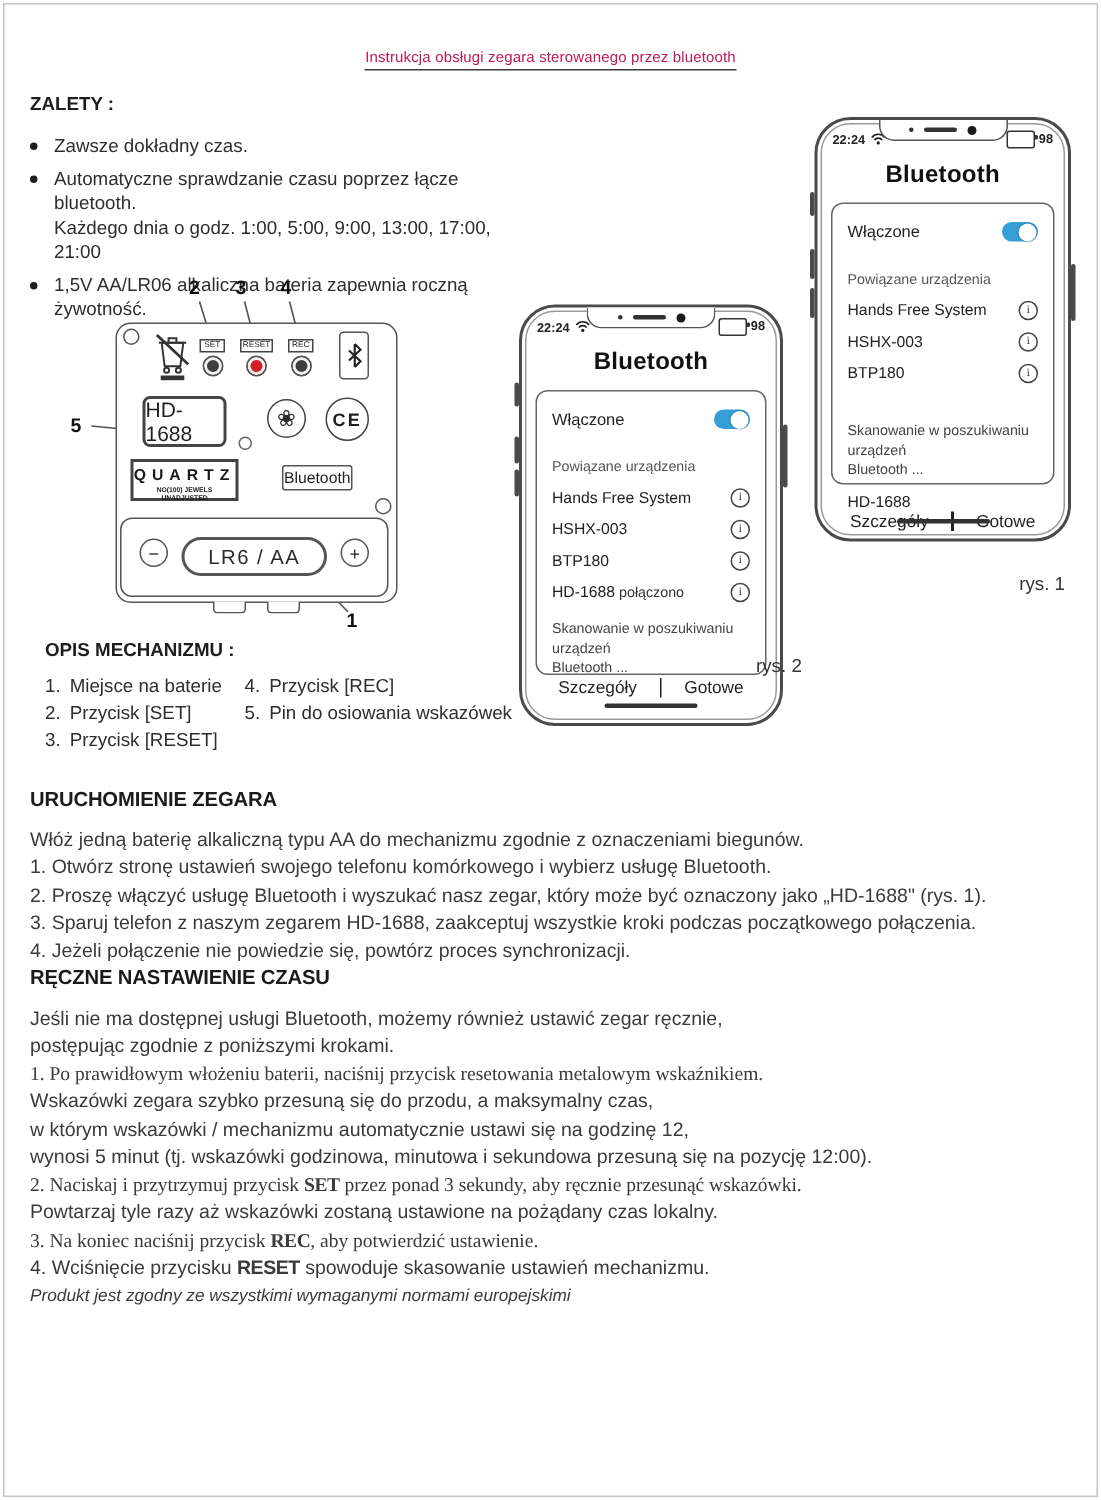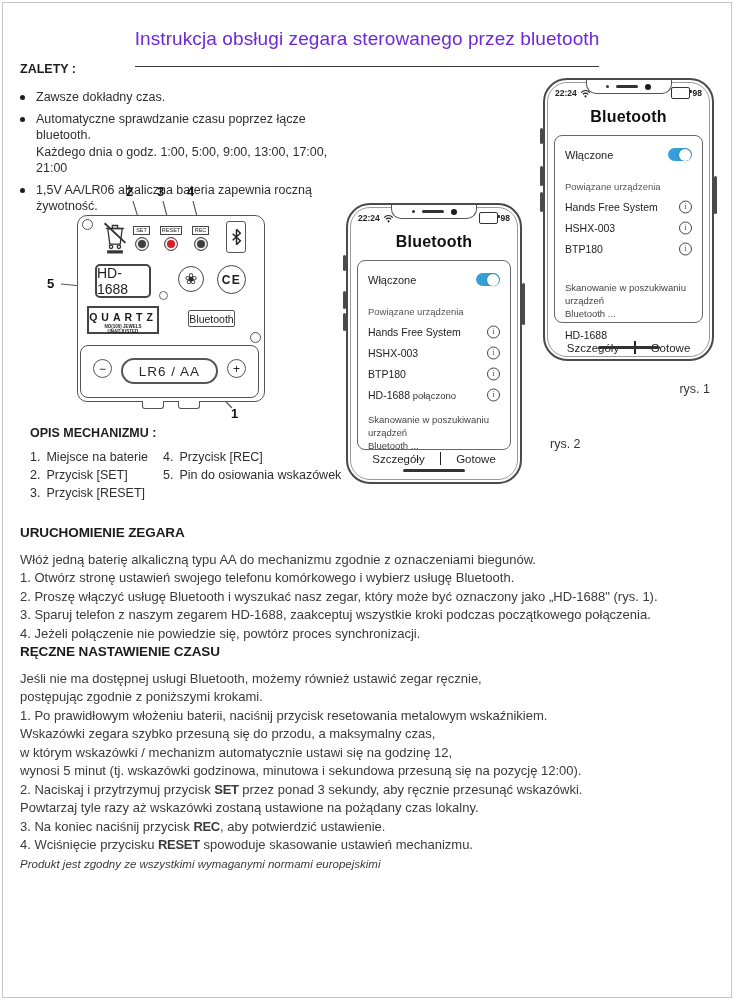--- a/index.html
+++ b/index.html
@@ -5,21 +5,21 @@
   html,body{margin:0;padding:0;}
   body{
     width:734px;height:1000px;position:relative;background:#fff;
     font-family:"Liberation Sans","DejaVu Sans",sans-serif;color:#3a3a3a;
     overflow:hidden;-webkit-font-smoothing:antialiased;
   }
   .frame{position:absolute;inset:2px;border:1px solid #c6c6c6;pointer-events:none;}
 
   
   .title-wrap{position:absolute;top:28px;left:0;width:734px;text-align:center;}
-  .doc-title{display:inline-block;font-size:19px;color:#6d28d9;border-bottom:1.2px solid #3a3a3a;padding-bottom:16px;letter-spacing:0.1px;}
+  .doc-title{display:inline-block;font-size:10px;color:#be185d;border-bottom:1.2px solid #3a3a3a;padding-bottom:2px;letter-spacing:0.1px;}
 
   
   .zalety{position:absolute;left:20px;top:62px;width:330px;font-size:12.5px;color:#2e2e2e;}
   .zalety h3{margin:0 0 13px 0;font-size:12.5px;font-weight:bold;color:#1d1d1d;}
   .zli{display:flex;gap:11px;margin-bottom:5px;line-height:16.5px;}
   .dot{width:5px;height:5px;border-radius:50%;background:#1d1d1d;margin-top:6px;flex:0 0 auto;}
   .zli .cont{margin-left:16px;}
   .zli2{flex-direction:column;gap:0;}
   .zli2 .row1{display:flex;gap:11px;}
 
@@ -49,21 +49,21 @@
 
   
   .phone{position:absolute;border:2px solid #4a4a4a;border-radius:24px;background:#fff;}
   .phone::before{content:'';position:absolute;inset:2px;border:1px solid #9a9a9a;border-radius:20px;pointer-events:none;}
   .sbtn{position:absolute;width:3px;background:#4a4a4a;border-radius:2px;}
   .notch{position:absolute;top:0;left:50%;transform:translateX(-50%);width:84px;height:13px;border:1.5px solid #555;border-top:none;border-radius:0 0 10px 10px;display:flex;align-items:center;justify-content:center;gap:7px;background:#fff;z-index:2;}
   .ndot1{width:3px;height:3px;border-radius:50%;background:#333;}
   .ndash{width:22px;height:2.5px;border-radius:2px;background:#333;}
   .ndot2{width:6px;height:6px;border-radius:50%;background:#1b1b1b;}
   .status{margin:7px 10px 0;display:flex;justify-content:space-between;align-items:center;font-size:8.5px;font-weight:bold;color:#222;}
-  .sgroup{display:flex;align-items:center;gap:3px;}
+  .sgroup{display:flex;gap:3px;}
   .batt{width:15px;height:8px;border:1px solid #333;border-radius:2px;position:relative;padding:1px;}
   .batt::after{content:'';position:absolute;right:-3px;top:2px;width:2px;height:3px;background:#333;border-radius:0 1px 1px 0;}
   .batt-fill{width:9px;height:100%;background:#333;border-radius:1px;}
   .ph-title{text-align:center;font-weight:bold;font-size:16px;margin-top:9px;color:#111;letter-spacing:0.2px;}
   .card{margin:9px 9px 0;border:1.5px solid #666;border-radius:8px;padding:0 10px;display:flex;flex-direction:column;background:#fff;}
   .trow{display:flex;justify-content:space-between;align-items:center;margin-top:12px;font-size:11px;color:#222;}
   .toggle{width:24px;height:13px;border-radius:7px;position:relative;}
   .knob{position:absolute;right:1px;top:0.5px;width:12px;height:12px;background:#fff;border-radius:50%;box-shadow:0 0 1.5px rgba(0,0,0,.45);}
   .divider{height:1px;background:#9a9a9a;margin-top:11px;}
   .seclabel{font-size:9.5px;color:#555;margin-top:9px;}
@@ -82,21 +82,21 @@
   .opis h3{margin:0 0 8px 0;font-size:12.5px;font-weight:bold;color:#1d1d1d;}
   .opis-cols{display:flex;}
   .opis-col{line-height:18px;}
   .opis-col.c1{width:133px;}
   .opis-item{display:flex;gap:6px;}
 
   
   .sections{position:absolute;left:20px;top:524px;width:702px;font-size:13px;line-height:18.5px;color:#3a3a3a;}
   .sections h2{font-size:13.5px;font-weight:bold;color:#1b1b1b;margin:0 0 8px 0;letter-spacing:-0.1px;}
   .sections p{margin:0;}
-  .mt4{margin-top:4px;} .mt6{margin-top:6px;}
+  .mt4{margin-top:4px;} .mt6{margin-top:6px;font-family:Liberation Serif, serif;}
   .gap-sec1{margin-top:23px;} .gap-sec2{margin-top:21px;}
   .indent{padding-left:9px;}
   .seg-bold{font-weight:bold;letter-spacing:-0.3px;}
   .footer-note{margin-top:21px;margin-left:37px;font-style:italic;font-size:11.5px;color:#3a3a3a;}
 </style>
 </head>
 <body>
 
 <div class="frame"></div>
 
@@ -334,37 +334,37 @@
       <div>Bluetooth ...</div>
     </div>
     <div class="card-footer">
       <span>Szczegóły</span>
       <span class="vbar"></span>
       <span>Gotowe</span>
     </div>
   </div>
   <div class="home-bar"></div>
 </div>
-<div class="rys" style="left:550px;top:437px;">rys. 2</div>
+<div class="rys" style="left:504px;top:437px;">rys. 2</div>
 
 <div class="sections">
   <h2>URUCHOMIENIE ZEGARA</h2>
   <p>Włóż jedną baterię alkaliczną typu AA do mechanizmu zgodnie z oznaczeniami biegunów.</p>
 
   <p>1. Otwórz stronę ustawień swojego telefonu komórkowego i wybierz usługę Bluetooth.</p>
   <p class="mt4">2. Proszę włączyć usługę Bluetooth i wyszukać nasz zegar, który może być oznaczony jako „HD-1688" (rys. 1).</p>
   <p class="mt4">3. Sparuj telefon z naszym zegarem HD-1688, zaakceptuj wszystkie kroki podczas początkowego połączenia.</p>
   <p>4. Jeżeli połączenie nie powiedzie się, powtórz proces synchronizacji.</p>
 
   <h2 class="gap-sec2">RĘCZNE NASTAWIENIE CZASU</h2>
   <p>Jeśli nie ma dostępnej usługi Bluetooth, możemy również ustawić zegar ręcznie,</p>
   <p>postępując zgodnie z poniższymi krokami.</p>
   <p class="mt6">1. Po prawidłowym włożeniu baterii, naciśnij przycisk resetowania metalowym wskaźnikiem.</p>
   <p>Wskazówki zegara szybko przesuną się do przodu, a maksymalny czas,</p>
-  <p>w którym wskazówki / mechanizm automatycznie ustawi się na godzinę 12,</p>
+  <p>w którym wskazówki / mechanizmu automatycznie ustawi się na godzinę 12,</p>
   <p>wynosi 5 minut (tj. wskazówki godzinowa, minutowa i sekundowa przesuną się na pozycję 12:00).</p>
   <p class="mt6"><span>2. Naciskaj i przytrzymuj przycisk </span><span class="seg-bold">SET</span><span> przez ponad 3 sekundy, aby ręcznie przesunąć wskazówki.</span></p>
   <p>Powtarzaj tyle razy aż wskazówki zostaną ustawione na pożądany czas lokalny.</p>
   <p class="mt6"><span>3. Na koniec naciśnij przycisk </span><span class="seg-bold">REC</span><span>, aby potwierdzić ustawienie.</span></p>
   <p class="mt4"><span>4. Wciśnięcie przycisku </span><span class="seg-bold">RESET</span><span> spowoduje skasowanie ustawień mechanizmu.</span></p>
 
   <p class="footer-note">Produkt jest zgodny ze wszystkimi wymaganymi normami europejskimi</p>
 </div>
 
 </body></html>

